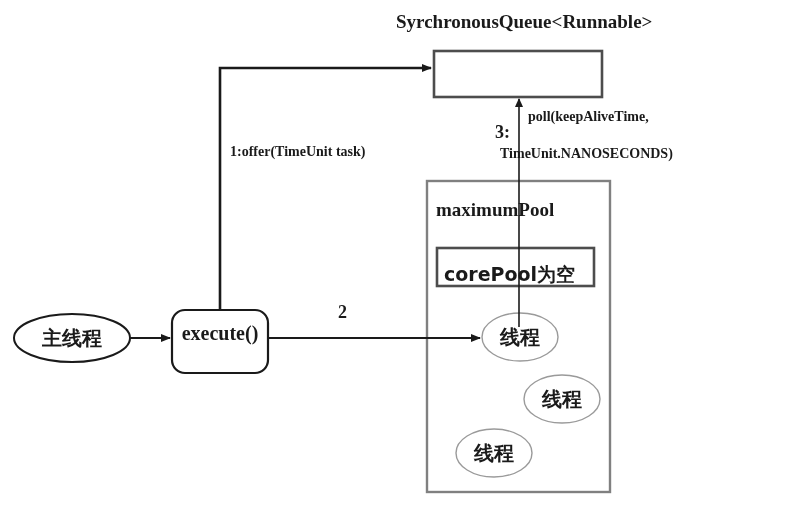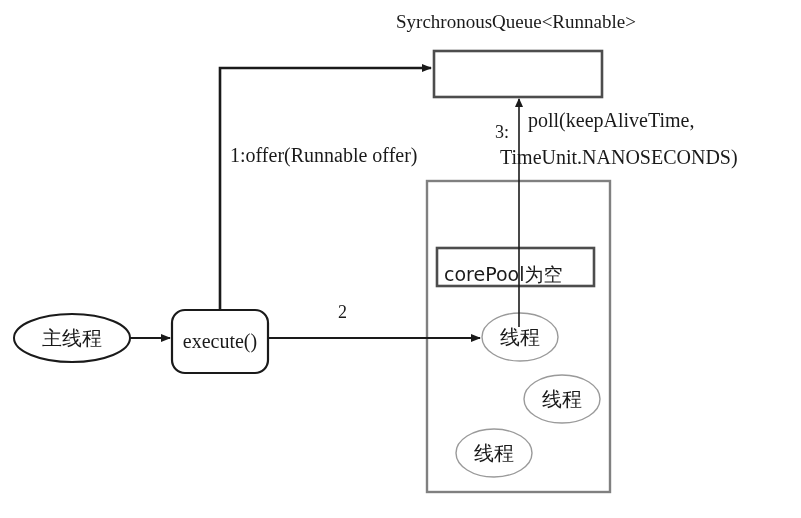--- a/index.html
+++ b/index.html
@@ -9,36 +9,37 @@
   }
   body {
     font-family: "Liberation Serif", "DejaVu Serif", serif;
   }
   #canvas {
     position: relative;
     width: 801px;
     height: 518px;
     background: #ffffff;
     overflow: hidden;
+    font-weight: bold;
   }
   svg.layer {
     position: absolute;
     left: 0;
     top: 0;
     width: 801px;
     height: 518px;
   }
   .lbl {
     position: absolute;
     color: #1a1a1a;
     white-space: nowrap;
     line-height: 1;
   }
   .title-lbl  { font-size: 19px; }
-  .step-lbl   { font-size: 20px; }
+  .step-lbl   { font-size: 14px; }
   .num-lbl    { font-size: 18px; }
   .pool-lbl   { font-size: 19px; }
   .core-lbl   { font-size: 19px; }
   .node-lbl   { font-size: 20px; text-align: center; }
   .cjk        { font-family: "DejaVu Sans", "Liberation Sans", sans-serif; }
 </style>
 </head>
 <body>
 
 <div id="canvas">
@@ -71,36 +72,37 @@
 
     <path d="M220,310 L220,68 L431,68" fill="none" stroke="#1a1a1a" stroke-width="2.6" marker-end="url(#arrowDark)"></path>
 
     <line x1="268" y1="338" x2="480" y2="338" stroke="#1a1a1a" stroke-width="2.2" marker-end="url(#arrowDark)"></line>
 
     <line x1="519" y1="327" x2="519" y2="99" stroke="#1a1a1a" stroke-width="1.6" marker-end="url(#arrowThin)"></line>
   </svg>
 
   <div class="lbl title-lbl" style="left:396px; top:12px;">SyrchronousQueue&lt;Runnable&gt;</div>
 
-  <div class="lbl step-lbl" style="left:230px; top:145px;">1:offer(Runnable offer)</div>
+  <div class="lbl step-lbl" style="left:230px; top:145px;">1:offer(TimeUnit task)</div>
 
   <div class="lbl num-lbl" style="left:495px; top:123px;">3:</div>
 
   <div class="lbl step-lbl" style="left:528px; top:110px;">poll(keepAliveTime,</div>
 
   <div class="lbl step-lbl" style="left:500px; top:147px;">TimeUnit.NANOSECONDS)</div>
 
   <div class="lbl num-lbl" style="left:338px; top:303px;">2</div>
 
+  <div class="lbl pool-lbl" style="left:436px; top:200px;">maximumPool</div>
 
   <div class="lbl core-lbl cjk" style="left:444px; top:265px;">corePool为空</div>
 
   <div class="lbl node-lbl cjk" style="left:41px; top:328px; width:62px;">主线程</div>
 
-  <div class="lbl node-lbl" style="left:180px; top:331px; width:80px;">execute()</div>
+  <div class="lbl node-lbl" style="left:180px; top:323px; width:80px;">execute()</div>
 
   <div class="lbl node-lbl cjk" style="left:495px; top:327px; width:50px;">线程</div>
 
   <div class="lbl node-lbl cjk" style="left:537px; top:389px; width:50px;">线程</div>
 
   <div class="lbl node-lbl cjk" style="left:469px; top:443px; width:50px;">线程</div>
 
 </div>
 
 </body></html>

